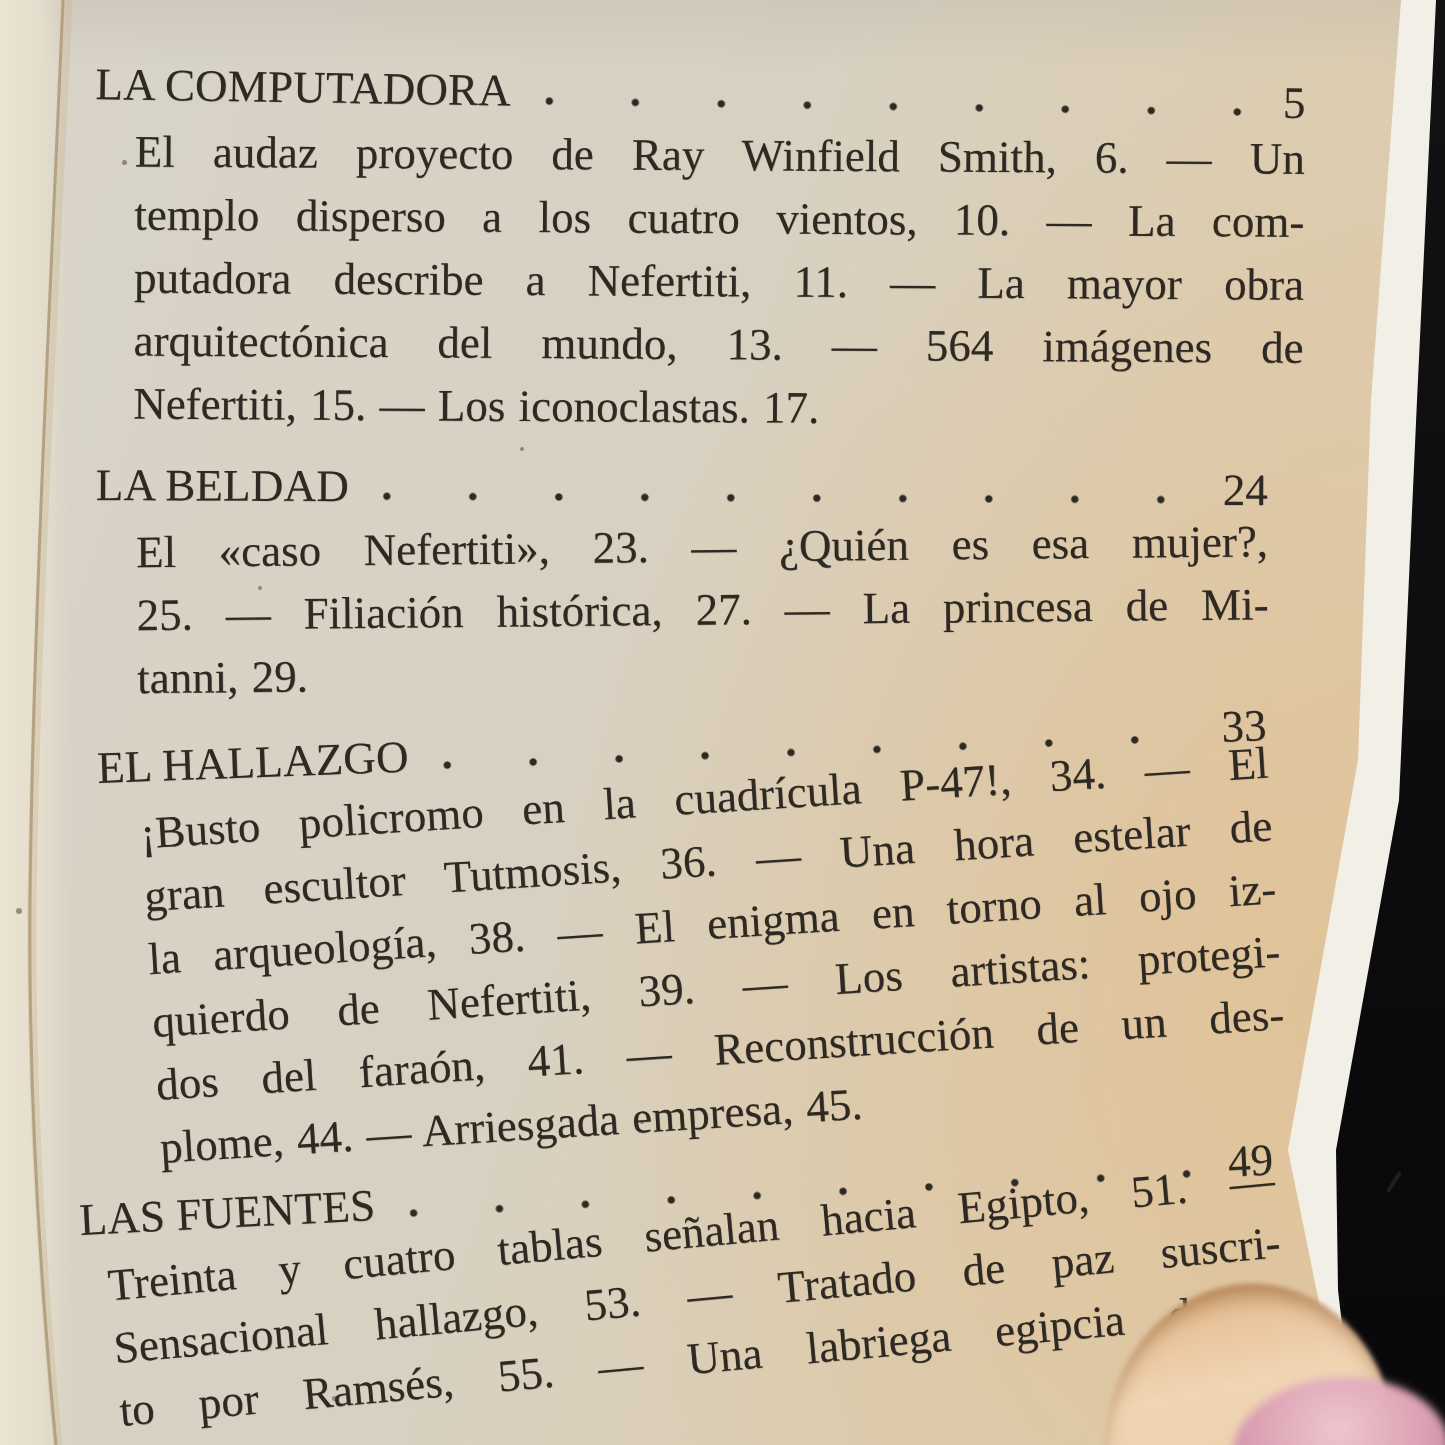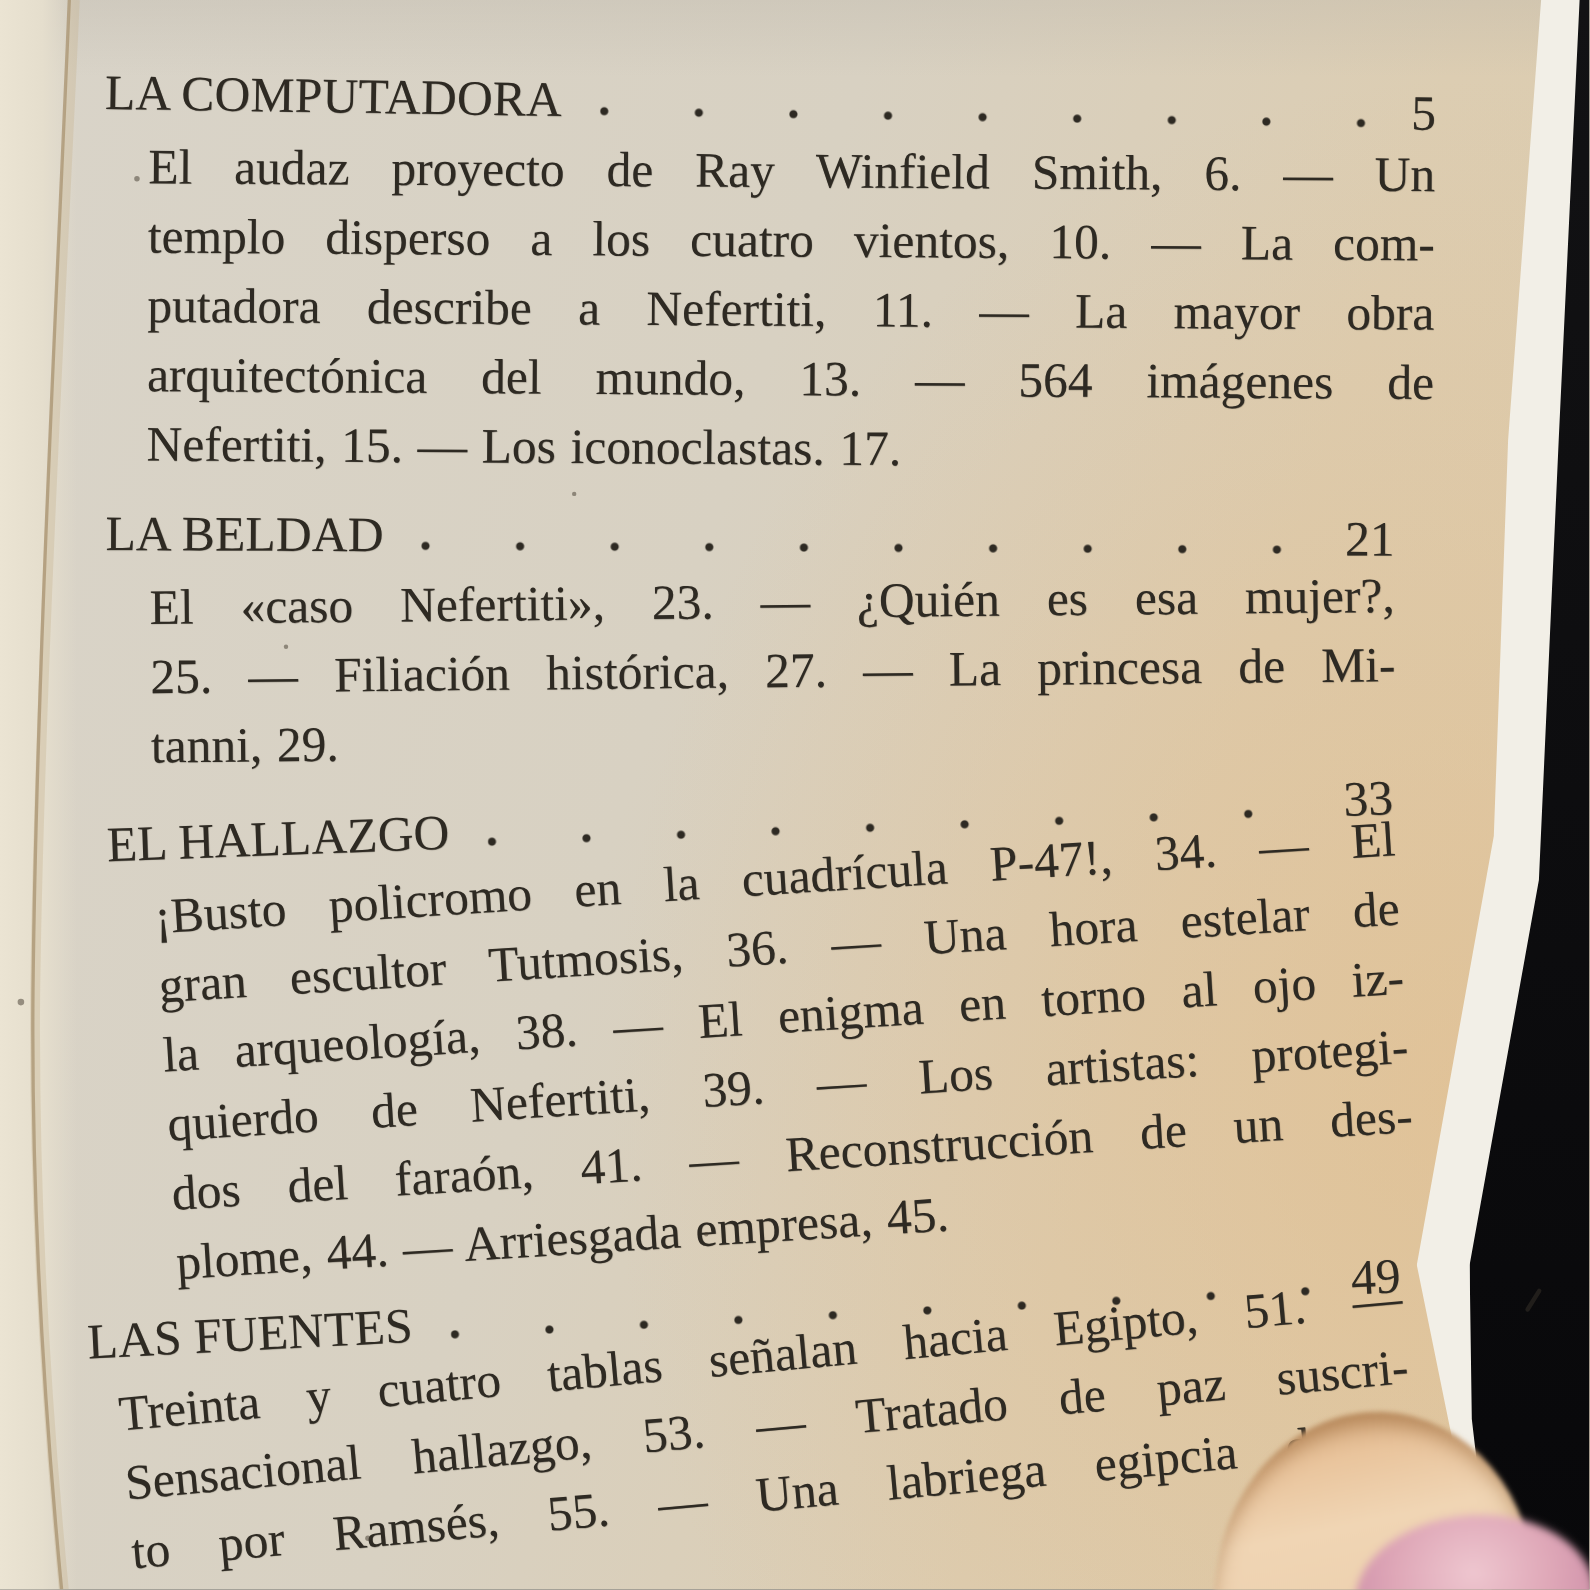--- a/index.html
+++ b/index.html
@@ -88,21 +88,21 @@
           <div class="line">putadora describe a Nefertiti, 11. — La mayor obra</div>
           <div class="line">arquitectónica del mundo, 13. — 564 imágenes de</div>
           <div class="line last">Nefertiti, 15. — Los iconoclastas. 17.</div>
         </div>
   </div>
 
   <div class="section">
     <div class="heading-row">
       <span class="heading">LA BELDAD</span>
       <span class="leader"></span>
-      <span class="pagenum">21</span>
+      <span class="pagenum">24</span>
     </div>
     <div class="body">
           <div class="line">El «caso Nefertiti», 23. — ¿Quién es esa mujer?,</div>
           <div class="line">25. — Filiación histórica, 27. — La princesa de Mi-</div>
           <div class="line last">tanni, 29.</div>
         </div>
   </div>
 
   <div class="section">
     <div class="heading-row">

